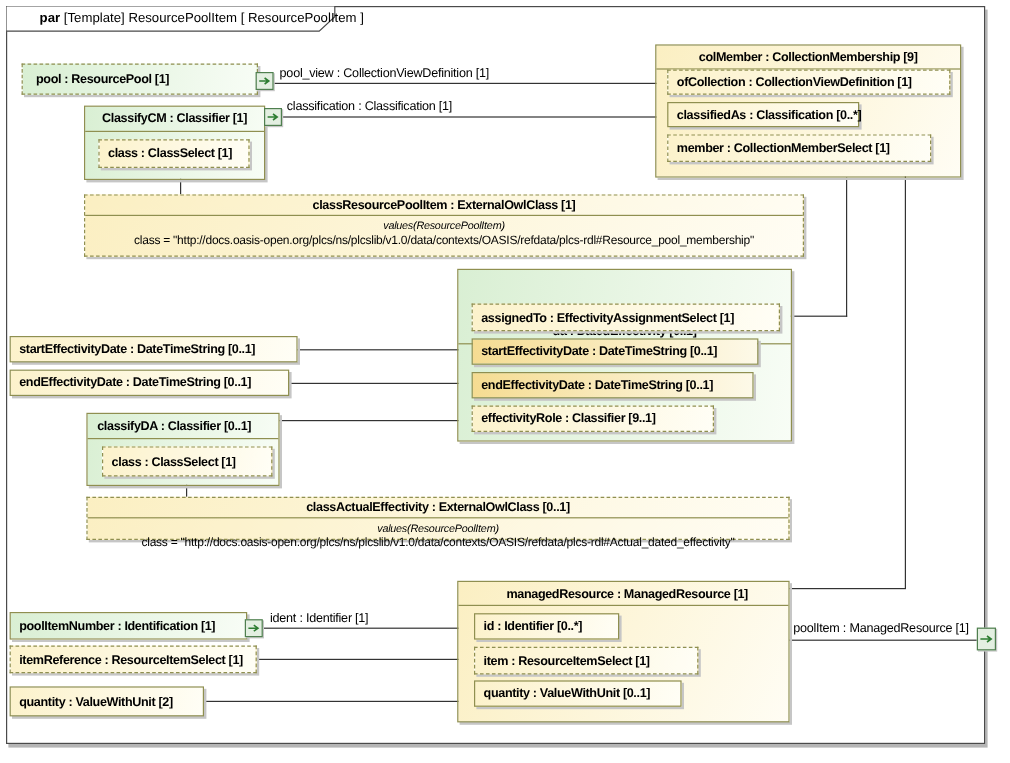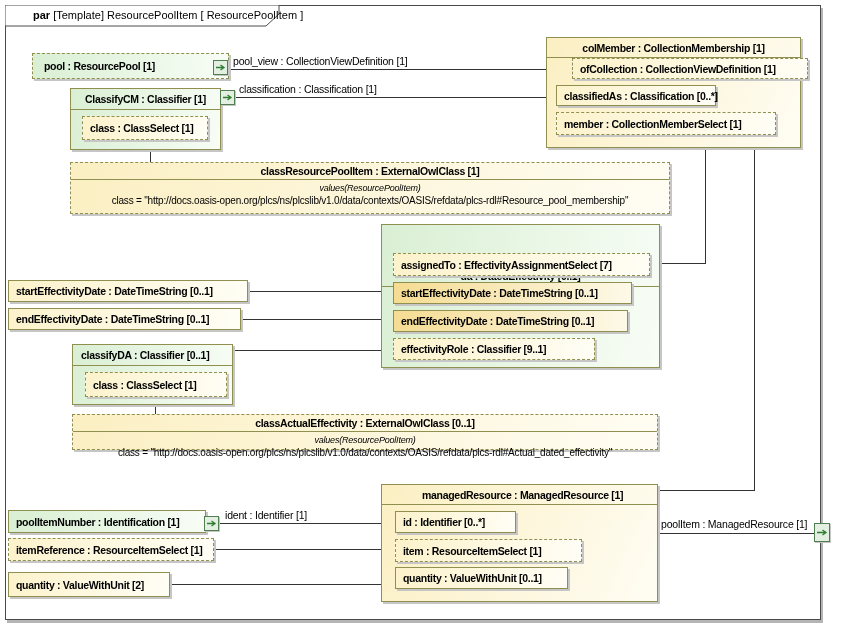--- a/index.html
+++ b/index.html
@@ -59,21 +59,21 @@
   <div class="hline" style="left:219px;top:523px;width:175px;"></div>
   <div class="hline" style="left:214px;top:549px;width:180px;"></div>
   <div class="hline" style="left:170px;top:584px;width:224px;"></div>
   <div class="hline" style="left:658px;top:533px;width:156px;"></div>
 
   <div class="lbl" style="left:233px;top:55px;">pool_view : CollectionViewDefinition [1]</div>
   <div class="lbl" style="left:239px;top:83px;">classification : Classification [1]</div>
   <div class="lbl" style="left:225px;top:509px;">ident : Identifier [1]</div>
   <div class="lbl" style="left:661px;top:518px;">poolItem : ManagedResource [1]</div>
 
-  <div class="box dashed green leaf" style="left:32px;top:53px;width:197px;height:26px;padding-left:11px;">
+  <div class="box dashed green leaf" style="left:18px;top:53px;width:197px;height:26px;padding-left:11px;">
     <span>pool : ResourcePool [1]</span>
   </div>
   <div class="port" style="left:213px;top:60px;width:15px;height:15px;">
     <svg width="11" height="9">
         <path d="M1 4.5 H8.5 M5.5 2 L9 4.5 L5.5 7" stroke="#2e7d32" stroke-width="1.3" fill="none"></path>
       </svg>
   </div>
 
   <div class="box green" style="left:70px;top:88px;width:151px;height:62px;">
     <div class="ctitle tcenter" style="height:21px;">ClassifyCM : Classifier [1]</div>
@@ -81,42 +81,42 @@
       <span>class : ClassSelect [1]</span>
     </div>
   </div>
   <div class="port" style="left:220px;top:90px;width:15px;height:15px;">
     <svg width="11" height="9">
         <path d="M1 4.5 H8.5 M5.5 2 L9 4.5 L5.5 7" stroke="#2e7d32" stroke-width="1.3" fill="none"></path>
       </svg>
   </div>
 
   <div class="box cream2" style="left:546px;top:37px;width:255px;height:111px;">
-    <div class="ctitle tcenter" style="height:20px;">colMember : CollectionMembership [1]</div>
-    <div class="box dashed cream leaf" style="left:9px;top:20px;width:236px;height:21px;margin-left:16px;">
+    <div class="ctitle tcenter" style="height:20px;">colMember : CollectionMembership [9]</div>
+    <div class="box dashed cream leaf" style="left:9px;top:20px;width:236px;height:21px;">
       <span>ofCollection : CollectionViewDefinition [1]</span>
     </div>
     <div class="box cream leaf" style="left:9px;top:47px;width:160px;height:21px;">
       <span>classifiedAs : Classification [0..*]</span>
     </div>
     <div class="box dashed cream leaf" style="left:9px;top:74px;width:220px;height:23px;">
       <span>member : CollectionMemberSelect [1]</span>
     </div>
   </div>
 
   <div class="box dashed cream2" style="left:70px;top:162px;width:600px;height:52px;">
     <div class="ctitle tcenter" style="height:17px;justify-content:center;">classResourcePoolItem : ExternalOwlClass [1]</div>
     <div class="vcap" style="top:20px;">values(ResourcePoolItem)</div>
     <div class="vline-txt" style="top:32px;">class = "http://docs.oasis-open.org/plcs/ns/plcslib/v1.0/data/contexts/OASIS/refdata/plcs-rdl#Resource_pool_membership"</div>
   </div>
 
   <div class="box green" style="left:381px;top:224px;width:279px;height:144px;">
     <div class="ctitle tcenter" style="height:21px;margin-top:41px;">da : DatedEffectivity [0..1]</div>
     <div class="box dashed cream leaf" style="left:11px;top:28px;width:257px;height:23px;">
-      <span>assignedTo : EffectivityAssignmentSelect [7]</span>
+      <span>assignedTo : EffectivityAssignmentSelect [1]</span>
     </div>
     <div class="box yellow leaf" style="left:11px;top:57px;width:239px;height:22px;">
       <span>startEffectivityDate : DateTimeString [0..1]</span>
     </div>
     <div class="box yellow leaf" style="left:11px;top:85px;width:235px;height:22px;">
       <span>endEffectivityDate : DateTimeString [0..1]</span>
     </div>
     <div class="box dashed cream leaf" style="left:11px;top:113px;width:202px;height:22px;">
       <span>effectivityRole : Classifier [9..1]</span>
     </div>

